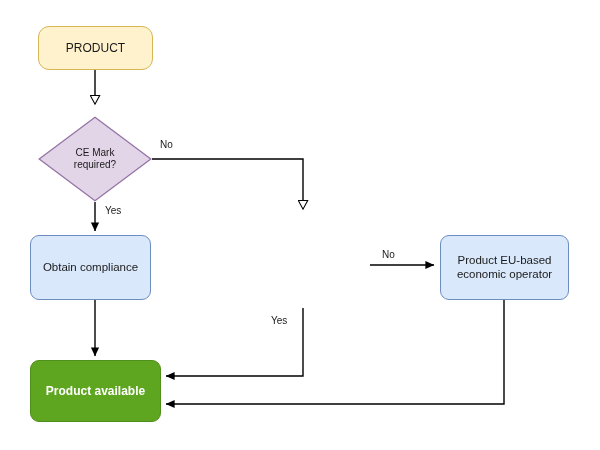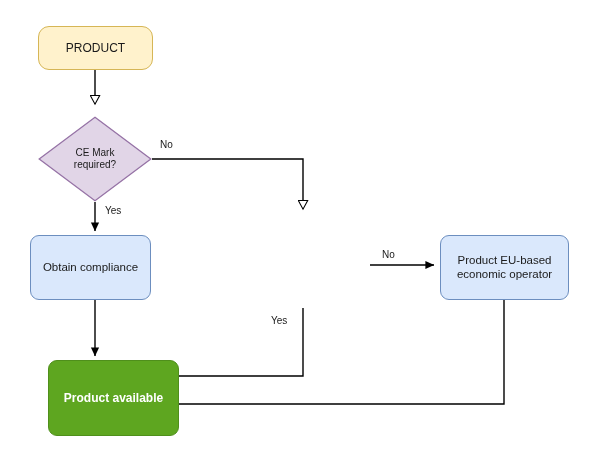--- a/index.html
+++ b/index.html
@@ -138,21 +138,21 @@
   </div>
 
 
   <div class="node proc node-blue" style="left:440px; top:235px; width:129px; height:65px;">
     <div>
       <div>Product EU-based</div>
       <div>economic operator</div>
     </div>
   </div>
 
-  <div class="node node-green" style="left:48px; top:360px; width:131px; height:76px;">
+  <div class="node node-green" style="left:30px; top:360px; width:131px; height:62px;">
     <div>
       <div>Product available</div>
     </div>
   </div>
 
   <div class="edge-label" style="left:160px; top:139px;">No</div>
   <div class="edge-label" style="left:105px; top:205px;">Yes</div>
   <div class="edge-label" style="left:382px; top:249px;">No</div>
   <div class="edge-label" style="left:271px; top:315px;">Yes</div>
 

